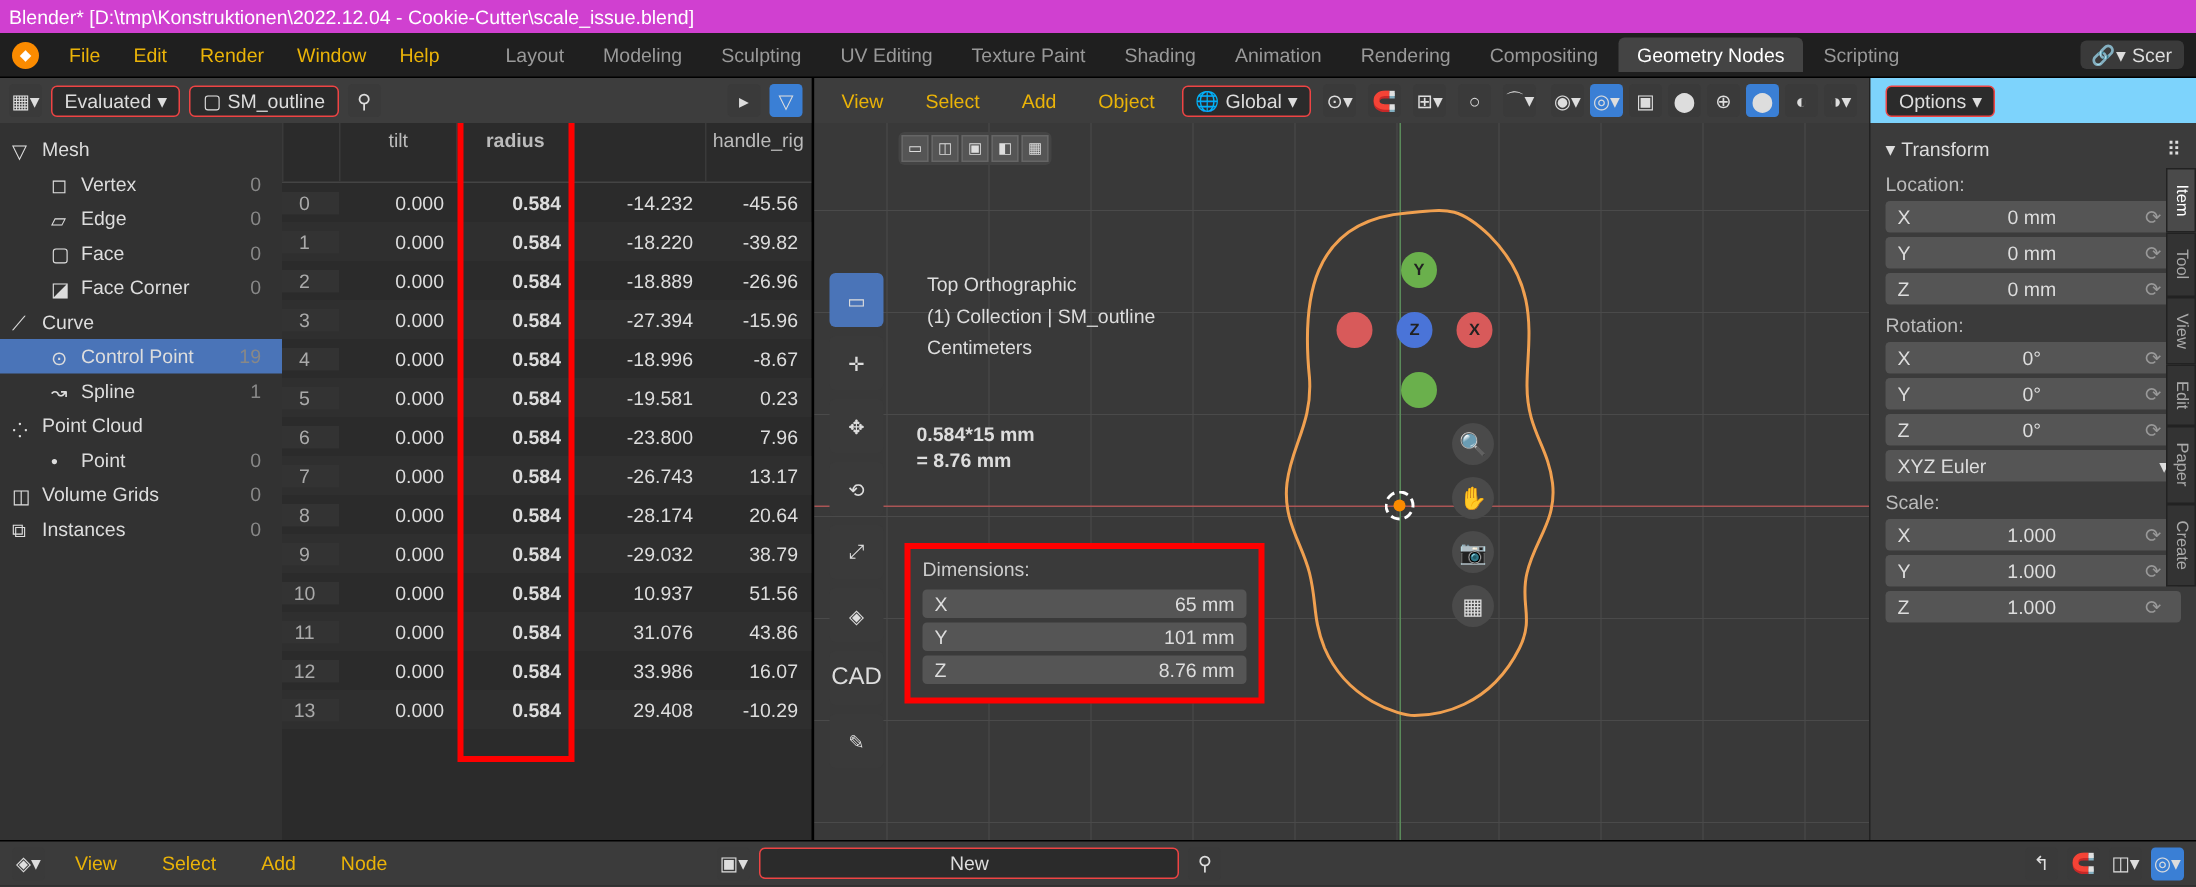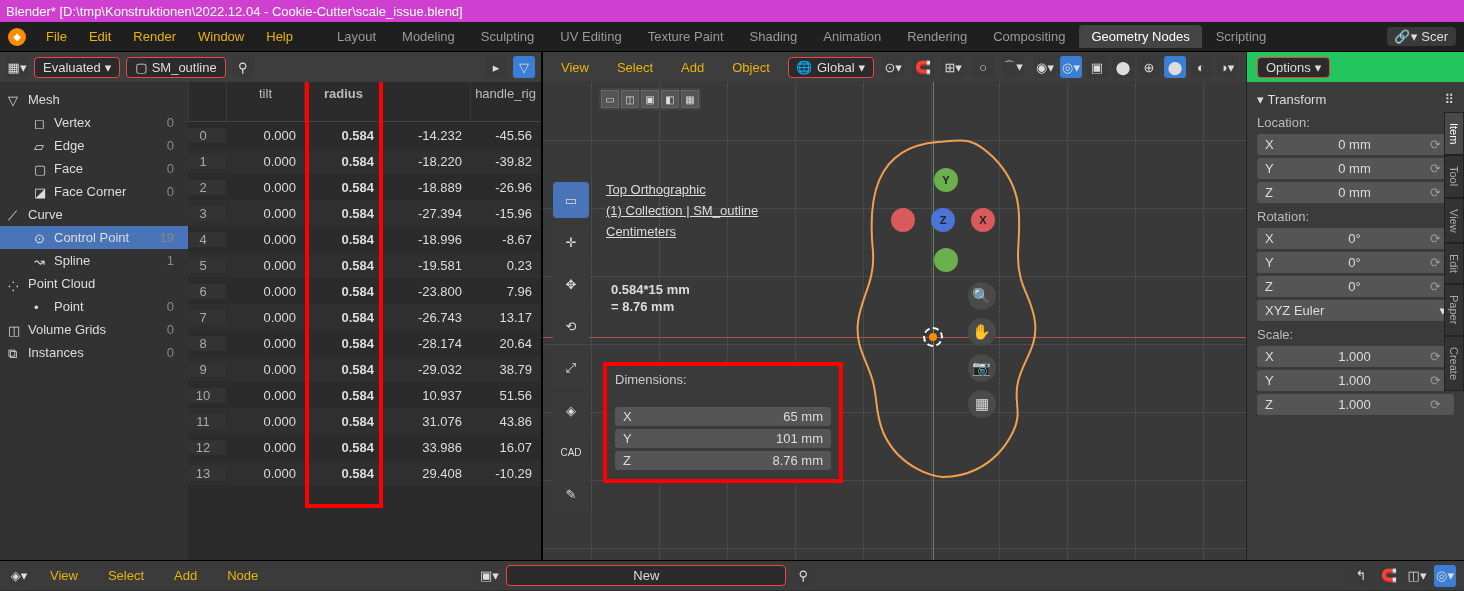--- a/index.html
+++ b/index.html
@@ -45,36 +45,36 @@
 .viewport-area { flex: 1; position: relative; }
 .r-header { background: #3d3d3d; height: 30px; display: flex; align-items: center; gap: 8px; padding: 0 8px; }
 .r-header-right { margin-left: auto; display: flex; gap: 4px; }
 .grid-bg { position: absolute; inset: 30px 0 0 0; background: #393939;
   background-image: linear-gradient(#4a4a4a 1px, transparent 1px), linear-gradient(90deg, #4a4a4a 1px, transparent 1px);
   background-size: 68px 68px; background-position: -20px -10px;
 }
 .axis-y { position:absolute; left:390px; top:0; bottom:0; width:1px; background:linear-gradient(#5a8a5a,#5a8a5a);}
 .axis-x { position:absolute; top:255px; left:0; right:0; height:1px; background:#aa5555;}
 .outline-svg { position: absolute; left: 270px; top: 40px; }
-.overlay-text { position: absolute; left: 63px; top: 100px; color: #ddd; text-decoration: underline; }
+.overlay-text { position: absolute; left: 75px; top: 100px; color: #ddd; }
 .calc-text { position: absolute; left: 68px; top: 200px; color: #f00; font-size: 22px; font-weight: bold; line-height: 1.3; }
 .dim-panel { position: absolute; left: 60px; top: 280px; width: 240px; background: #3a3a3a; border: 4px solid #f00; padding: 6px 8px; }
-.dim-title { color: #ccc; margin-bottom: 20px; }
+.dim-title { color: #ccc; margin-bottom: 6px; }
 .dim-row { display: flex; background: #555; margin-bottom: 3px; padding: 2px 8px; border-radius: 3px; }
 .dim-row span:last-child { margin-left: auto; }
 .clickable{cursor:pointer;}
 .side-tools { position: absolute; left: 10px; top: 100px; display: flex; flex-direction: column; gap: 6px; }
 .side-tool { width: 36px; height: 36px; background: #3a3a3a; border-radius: 4px; display: flex; align-items: center; justify-content: center; cursor:pointer;}
 .side-tool.sel { background: #4a74b8; }
 .viewport-gizmo { position: absolute; right: 250px; top: 90px; width: 100px; height: 100px; }
 .gizmo-circ { position: absolute; width: 24px; height: 24px; border-radius: 50%; display: flex; align-items: center; justify-content: center; font-size: 11px; color: #222; font-weight: bold;}
 .nav-icons { position: absolute; right: 250px; top: 200px; display: flex; flex-direction: column; gap: 8px; }
 .nav-icon { width: 28px; height: 28px; background: #4a4a4a; border-radius: 50%; display: flex; align-items: center; justify-content: center; color:#ddd; font-size:15px;cursor:pointer;}
 .n-panel { width: 218px; background: #3b3b3b; border-left: 1px solid #222; }
-.n-header { background: #22c55e; height: 30px; display: flex; align-items: center; justify-content: space-between; padding: 0 10px; }
+.n-header { background: #7dd3fc; height: 30px; display: flex; align-items: center; justify-content: space-between; padding: 0 10px; }
 .n-section { padding: 10px; }
 .n-sec-title { display: flex; align-items: center; gap: 4px; color: #ddd; margin-bottom: 8px; }
 .n-label { color: #bbb; margin: 6px 0 4px 0; }
 .n-field { display: flex; background: #555; border-radius: 3px; margin-bottom: 3px; padding: 3px 8px; align-items: center; }
 .n-field .axis { width: 20px; }
 .n-field .val { flex: 1; text-align: center; }
 .n-lock { width: 16px; margin-left: 6px; color: #999; }
 .n-tabs { position: absolute; right: 0; top: 60px; display: flex; flex-direction: column; }
 .n-tab { writing-mode: vertical-rl; padding: 10px 3px; background: #333; border: 1px solid #222; font-size: 11px; color: #aaa; cursor:pointer;}
 .n-tab.active { background: #4a4a4a; color: #fff; }
@@ -379,21 +379,21 @@
         <div class="origin">
             <div></div>
           </div>
         <div class="side-tools">
           <div class="side-tool sel">▭</div>
           <div class="side-tool">✛</div>
           <div class="side-tool">✥</div>
           <div class="side-tool">⟲</div>
           <div class="side-tool">⤢</div>
           <div class="side-tool">◈</div>
-          <div class="side-tool" style="font-size:10px;">CAD</div>
+          <div class="side-tool" style="font-size:16px;">CAD</div>
           <div class="side-tool">✎</div>
         </div>
         <div class="viewport-gizmo">
           <div class="gizmo-circ" style="background:#6ab04c;left:38px;top:-4px;">Y</div>
           <div class="gizmo-circ" style="background:#4a74d8;left:35px;top:36px;">Z</div>
           <div class="gizmo-circ" style="background:#d85a5a;left:-5px;top:36px;"></div>
           <div class="gizmo-circ" style="background:#d85a5a;left:75px;top:36px;">X</div>
           <div class="gizmo-circ" style="background:#6ab04c;left:38px;top:76px;"></div>
         </div>
         <div class="nav-icons">

